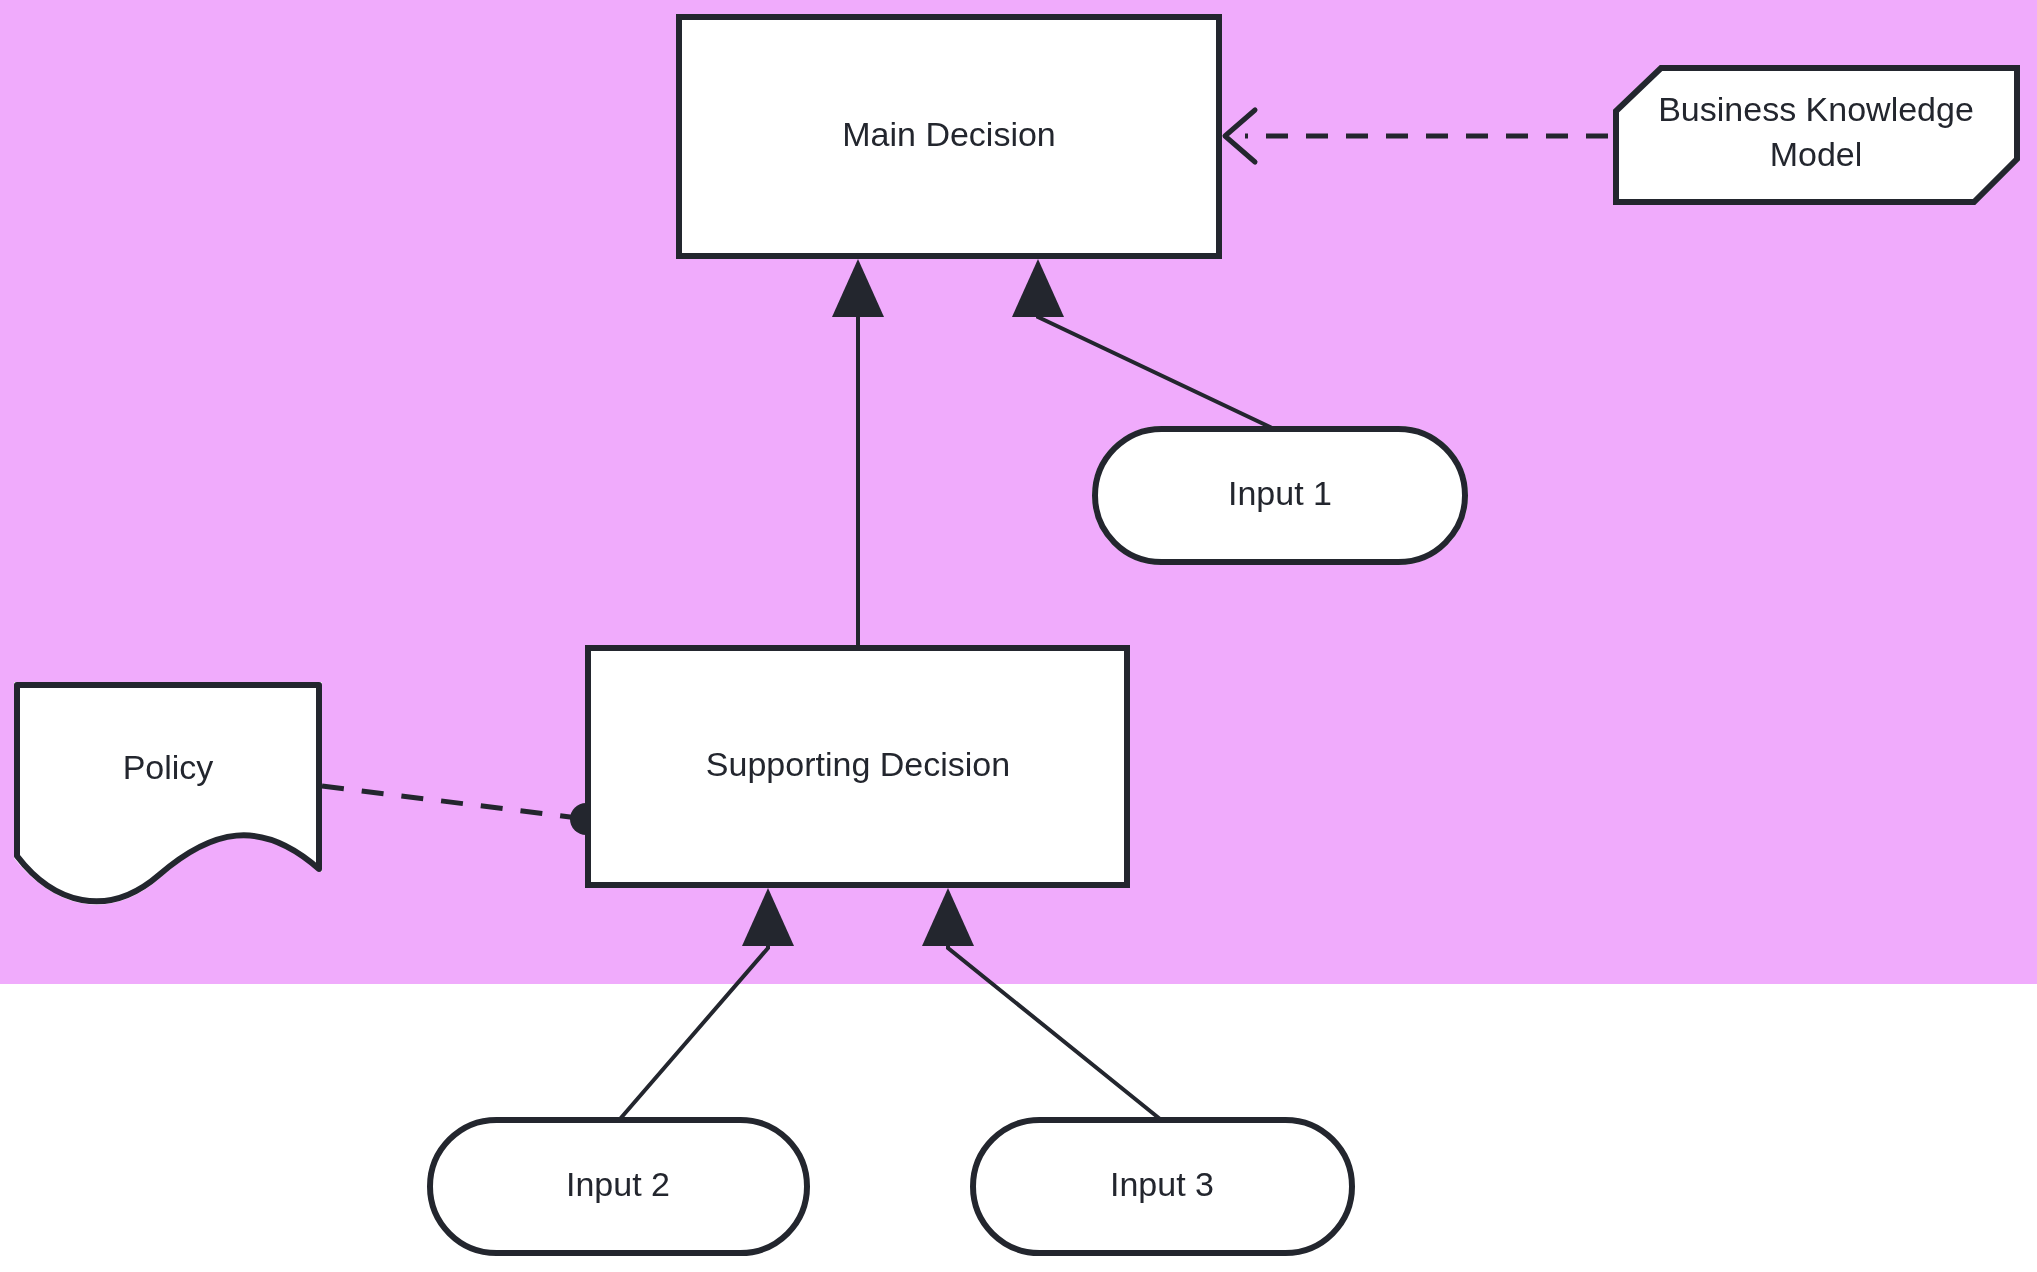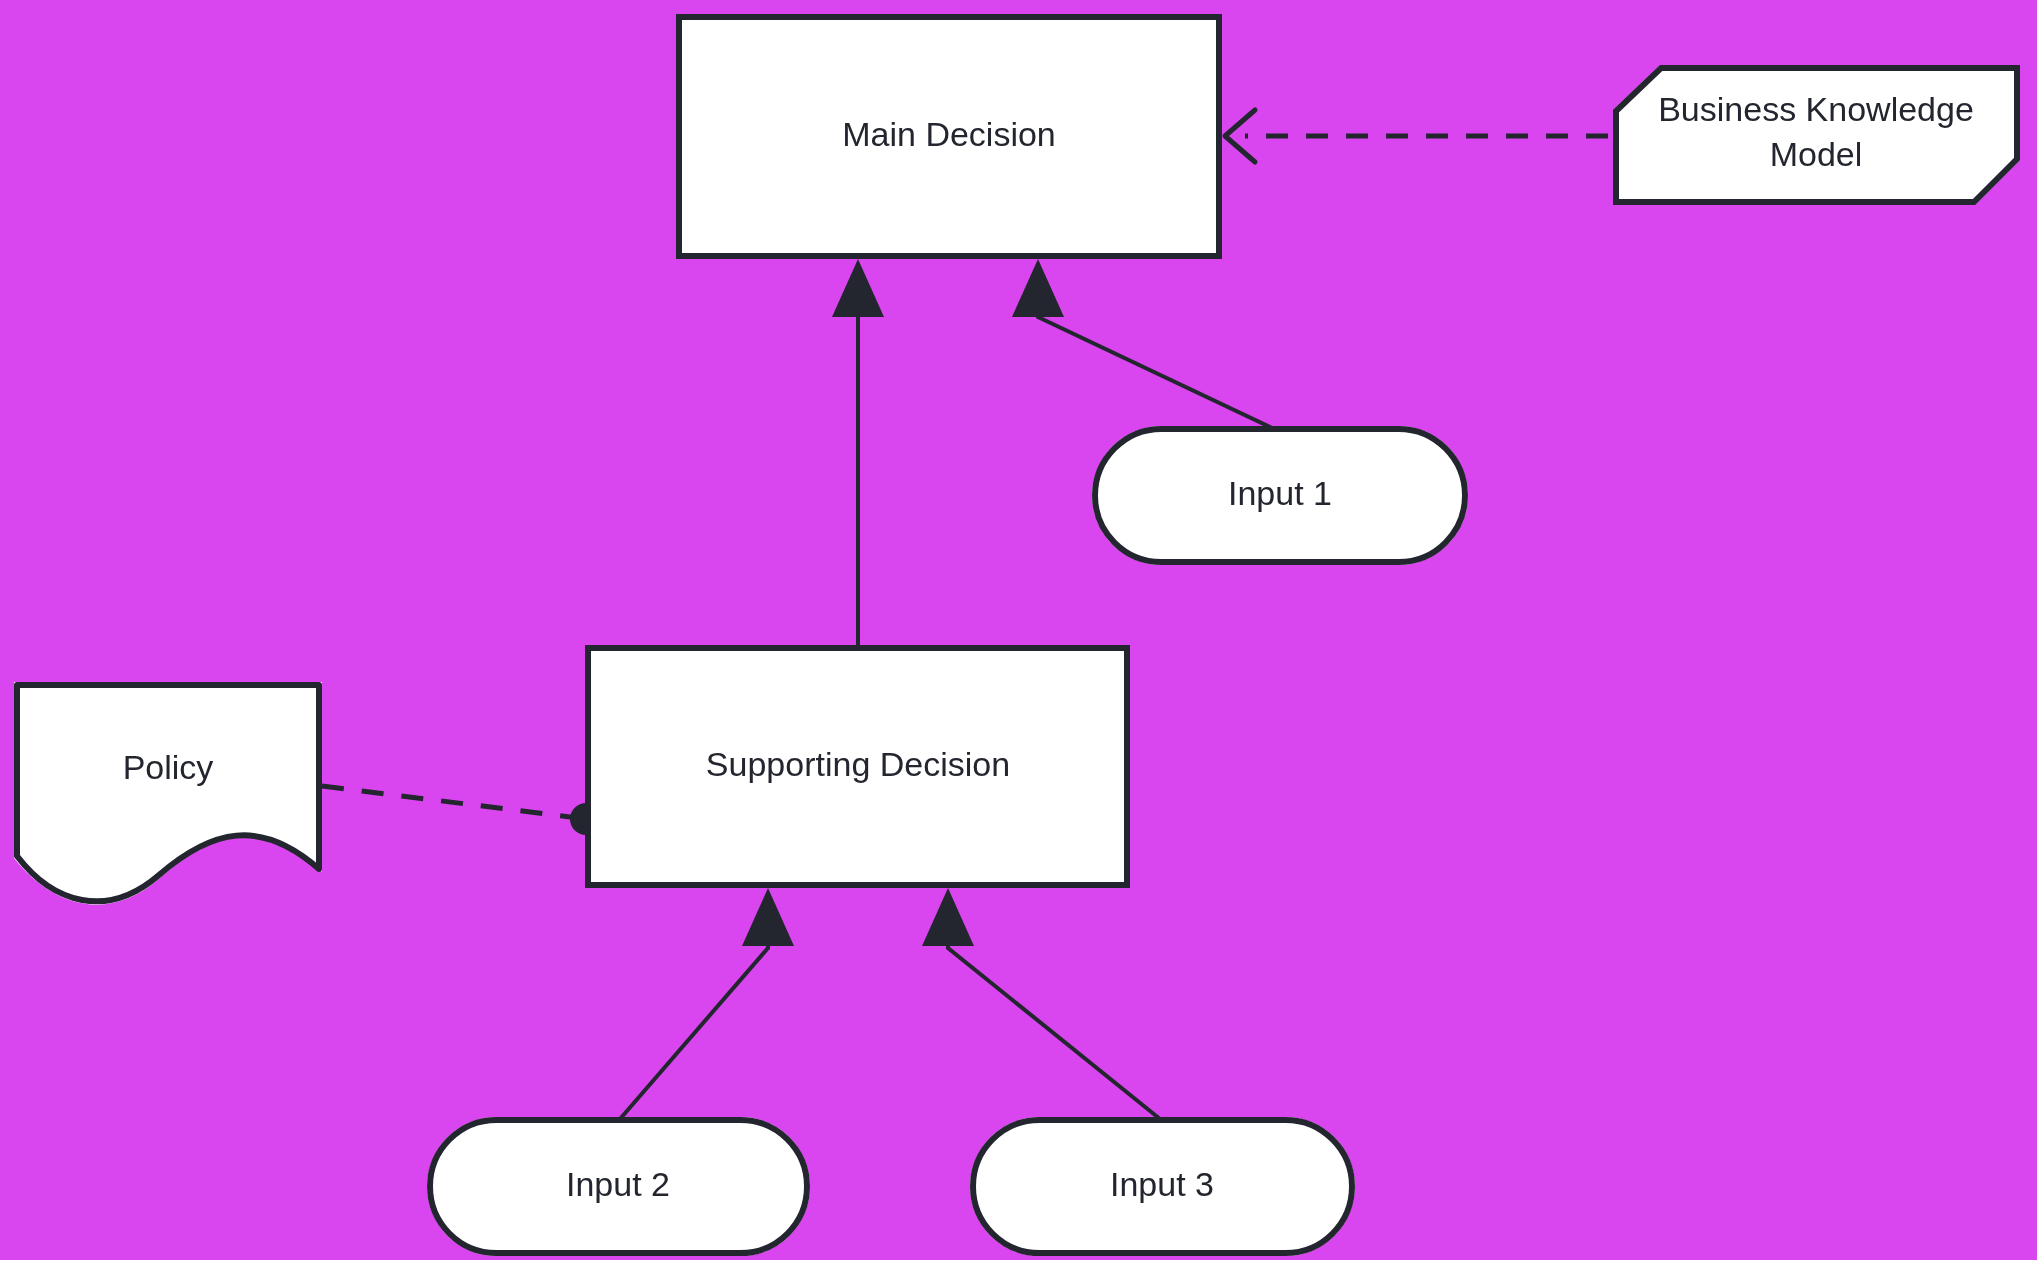--- a/index.html
+++ b/index.html
@@ -9,22 +9,22 @@
   }
   body {
     width: 2037px;
     height: 1272px;
     font-family: "Liberation Sans", sans-serif;
     overflow: hidden;
   }
   #diagram-root {
     position: relative;
     width: 2037px;
-    height: 1260px;
-    background: #d946ef;
+    height: 984px;
+    background: #f0abfc;
   }
   svg.canvas {
     position: absolute;
     top: 0;
     left: 0;
     width: 2037px;
     height: 1272px;
     display: block;
   }
   .node-label {

